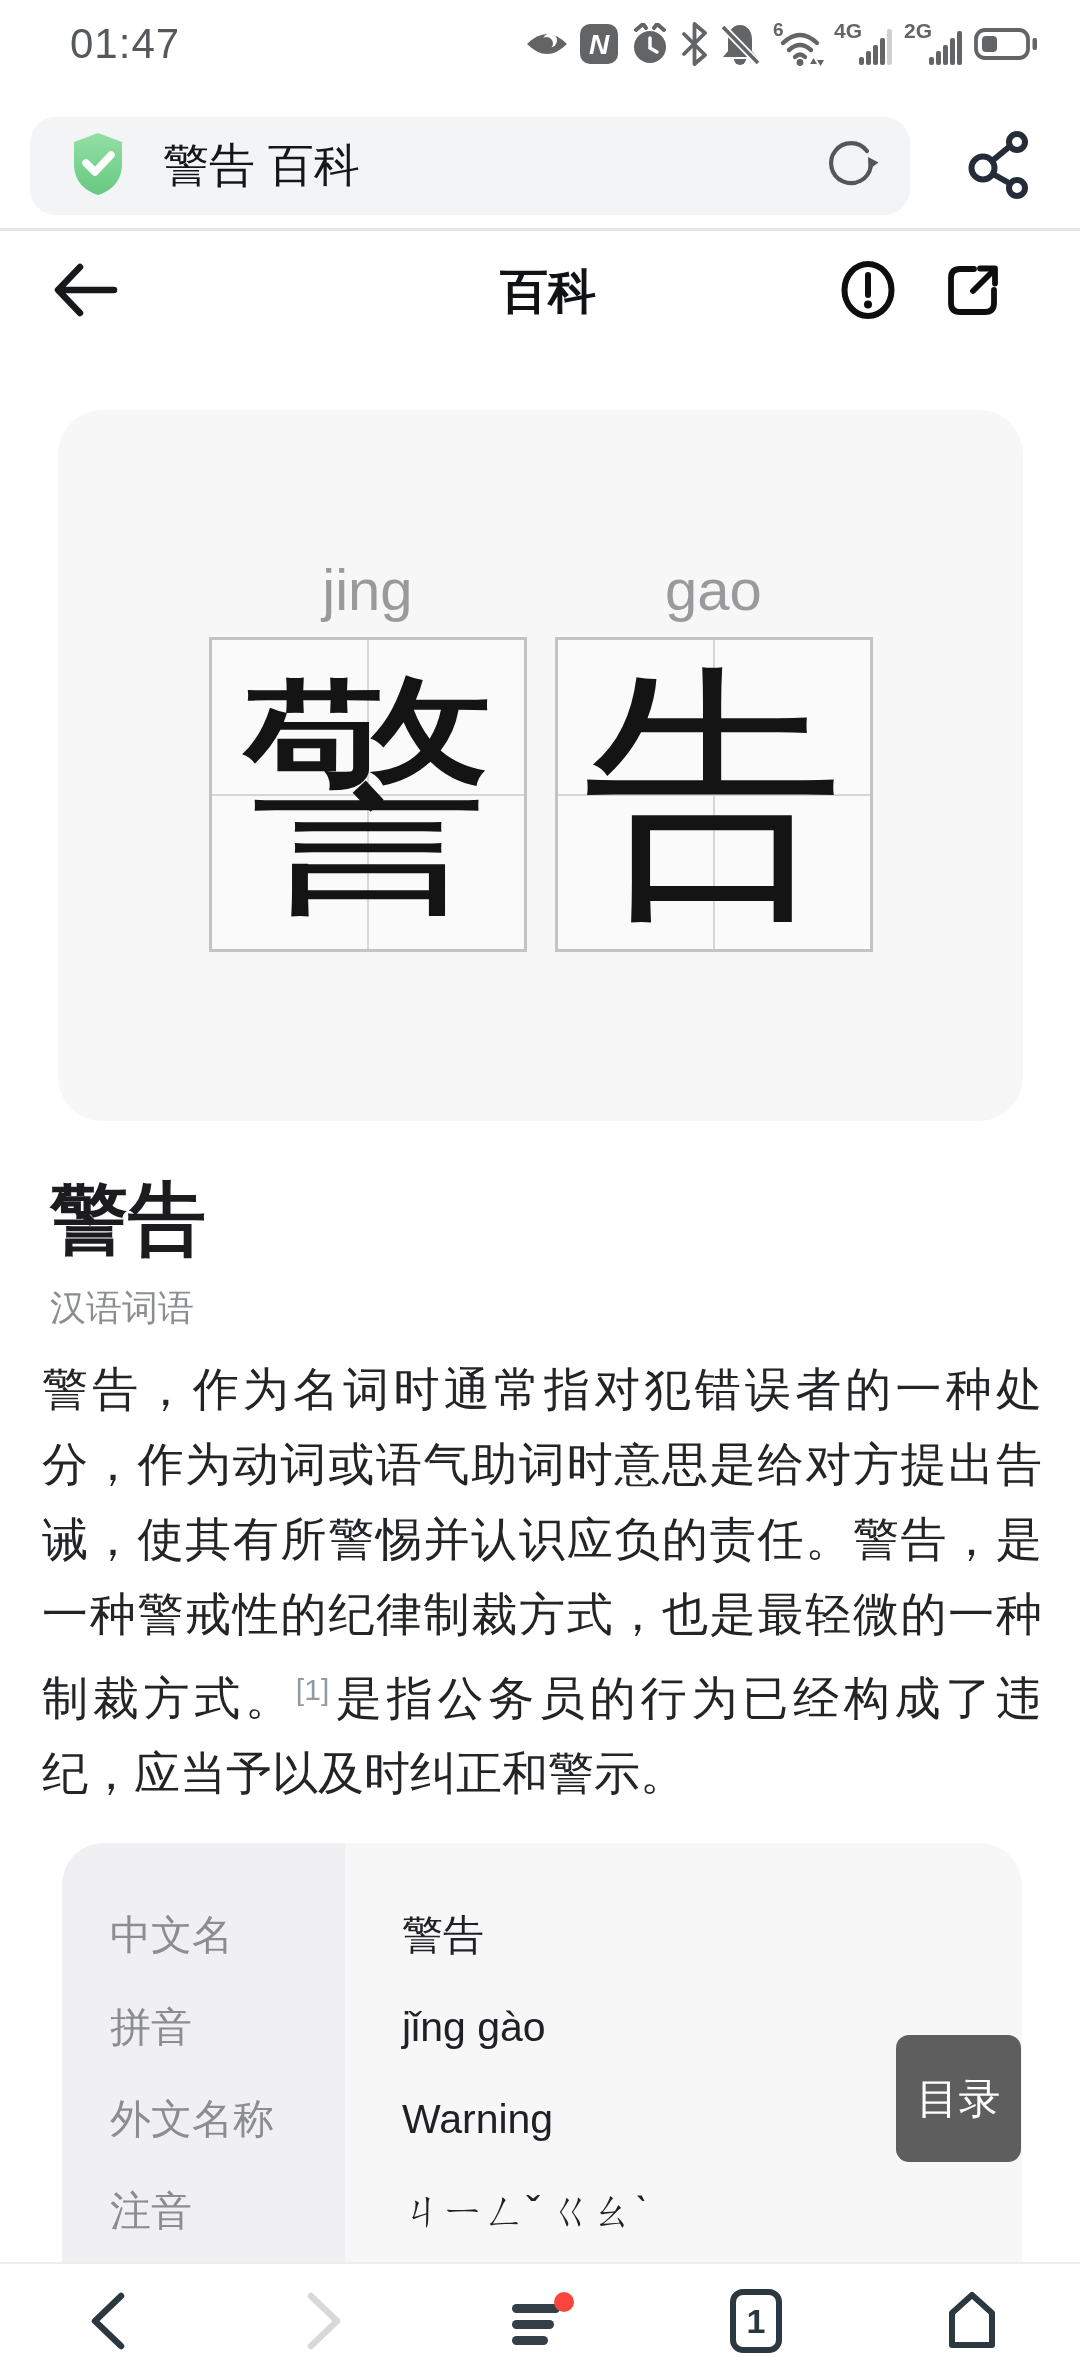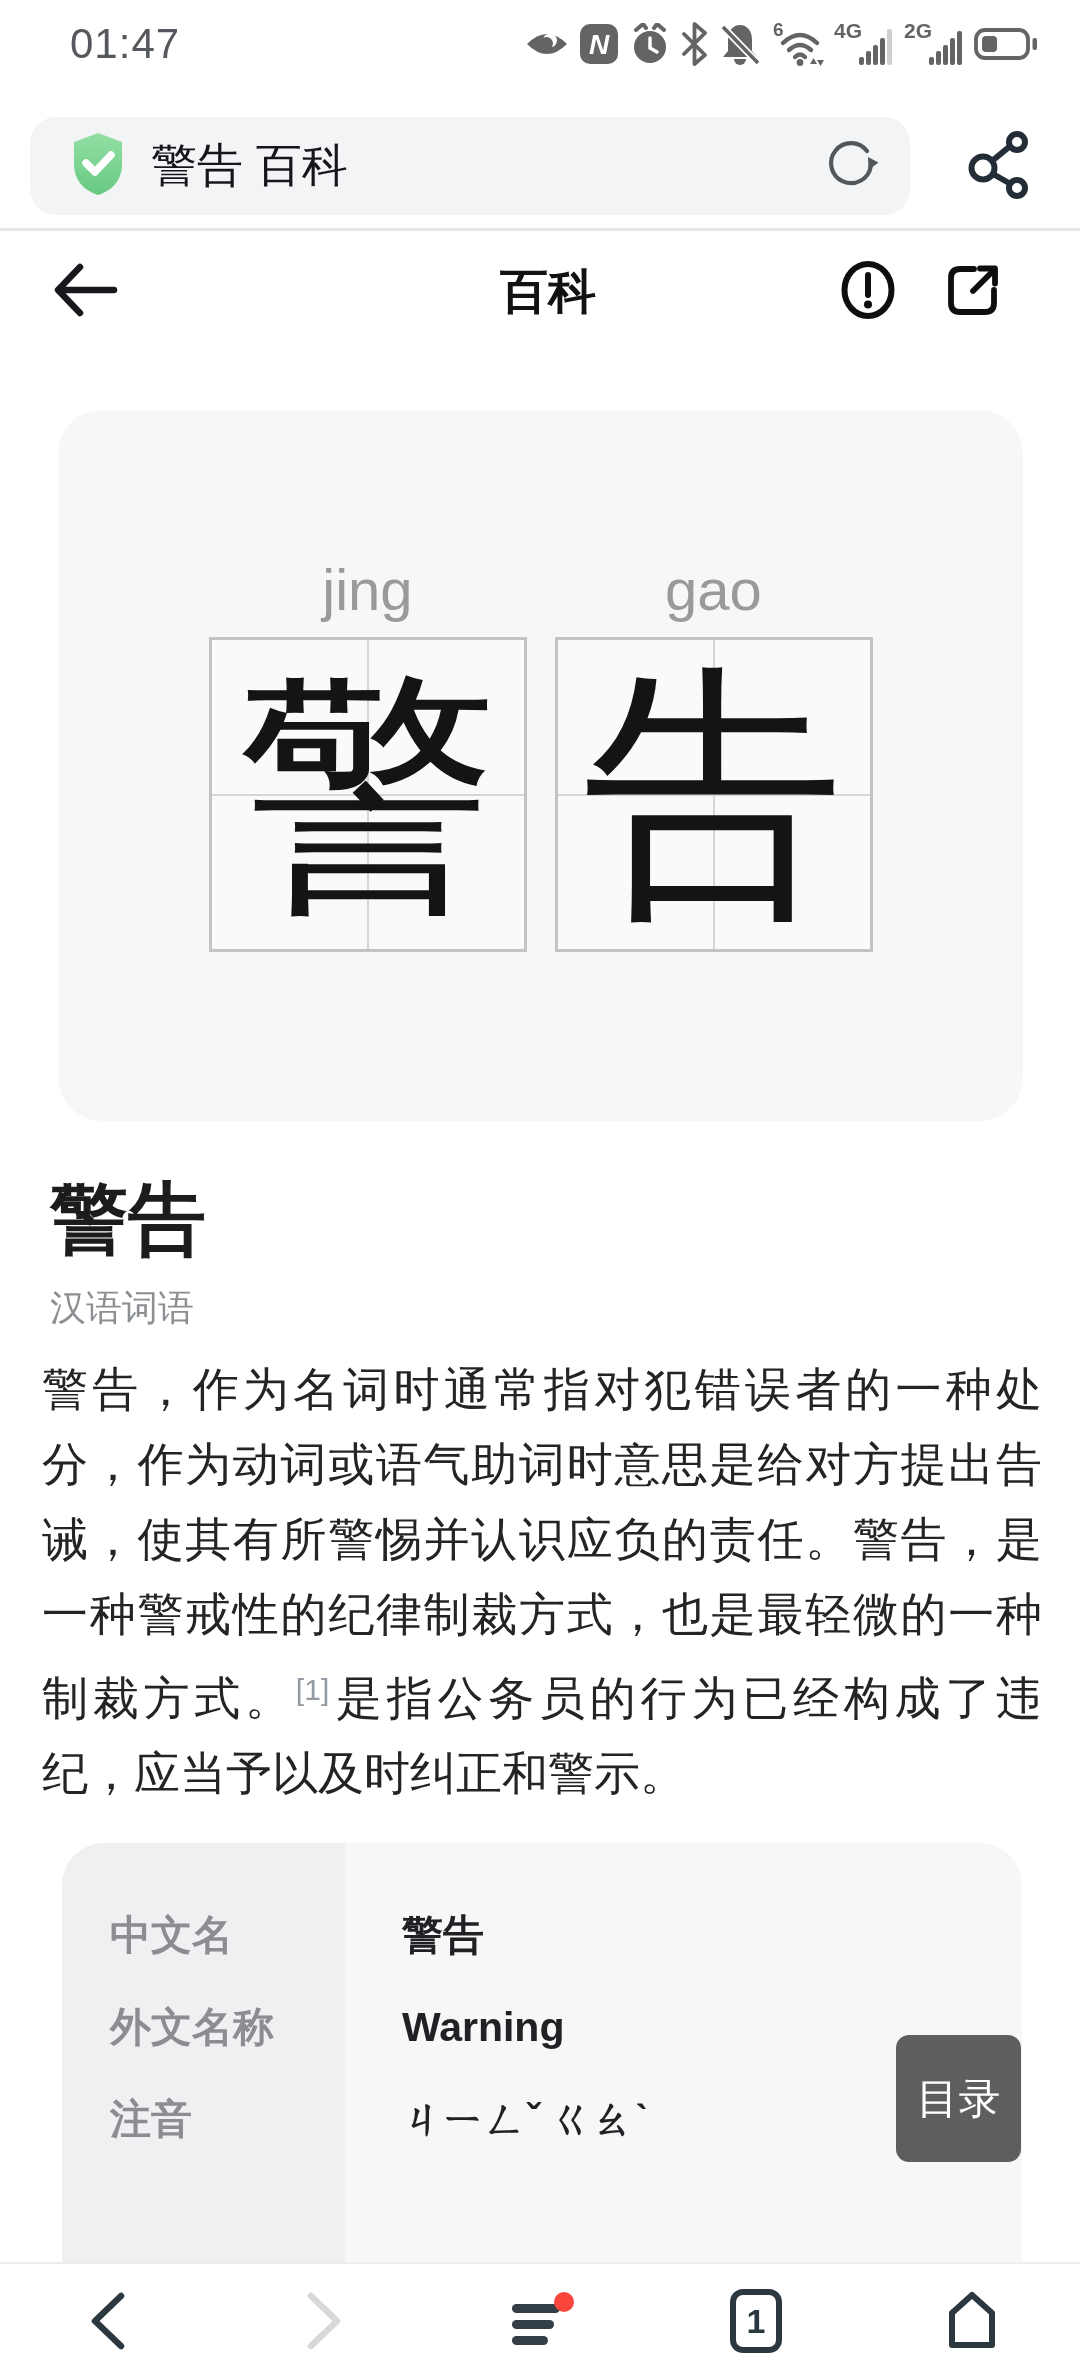--- a/index.html
+++ b/index.html
@@ -12,21 +12,21 @@
     display:flex;align-items:center;justify-content:space-between;
     padding:10px 42px 0 42px;box-sizing:border-box;margin-left:28px;}
   .status-time{font-size:42px;color:#55585c;letter-spacing:1px;}
   .status-icons{display:flex;align-items:center;gap:10px;}
   .status-icons svg{display:block;}
   
   .search-row{position:absolute;top:112px;left:0;right:0;height:108px;}
   .search-bar{position:absolute;left:30px;top:5px;width:880px;height:98px;
     background:#f3f4f5;border-radius:26px;display:flex;align-items:center;
     padding:0 30px 0 36px;box-sizing:border-box;}
-  .search-query{font-size:46px;color:#141619;margin-left:21px;flex:1;font-weight:500;}
+  .search-query{font-size:46px;color:#141619;margin-left:33px;flex:1;font-weight:500;}
   .share-btn{position:absolute;right:48px;top:16px;}
   
   .top-divider{position:absolute;top:228px;left:0;right:0;height:3px;background:#e6e6e9;}
   
   .nav-header{position:absolute;top:231px;left:0;right:0;height:122px;
     display:flex;align-items:center;}
   .nav-back{margin-left:50px;}
   .nav-title{position:absolute;left:16px;right:0;text-align:center;
     font-size:48px;font-weight:bold;color:#101214;}
   .nav-actions{margin-left:auto;display:flex;align-items:center;gap:44px;padding-right:76px;}
@@ -47,21 +47,21 @@
   
   .article-title{position:absolute;left:50px;top:1168px;font-size:78px;font-weight:bold;color:#1c1c1e;}
   .article-subtitle{position:absolute;left:50px;top:1284px;font-size:36px;color:#8b8e92;}
   .article-paragraph{position:absolute;left:42px;top:1352px;width:1000px;
     font-size:46px;line-height:75px;color:#232426;text-align:justify;}
   .cite{font-size:30px;color:#939aa1;vertical-align:14px;margin-right:2px;}
   
   .infobox{position:absolute;left:62px;top:1843px;width:960px;height:419px;
     background:#f7f7f8;border-radius:42px 42px 0 0;overflow:hidden;}
   .infobox-band{position:absolute;left:0;top:0;bottom:0;width:283px;background:#f0f0f2;}
-  .infobox-rows{position:relative;padding-top:46px;font-weight:bold;}
+  .infobox-rows{position:relative;padding-top:46px;}
   .info-row{display:flex;align-items:center;height:92px;}
   .info-label{width:283px;box-sizing:border-box;padding-left:48px;font-size:41px;color:#8c8d90;}
   .info-value{padding-left:57px;font-size:41px;color:#202124;}
   
   .toc-button{position:absolute;left:896px;top:2035px;width:125px;height:127px;
     background:#5e5e5e;border-radius:13px;z-index:6;
     display:flex;align-items:center;justify-content:center;color:#ffffff;font-size:42px;}
   
   .bottom-toolbar{position:absolute;left:0;right:0;top:2262px;height:113px;
     background:#ffffff;border-top:2px solid #ededf0;z-index:10;
@@ -236,20 +236,24 @@
 <div class="article-paragraph"><span>警告，作为名词时通常指对犯错误者的一种处分，作为动词或语气助词时意思是给对方提出告诫，使其有所警惕并认识应负的责任。警告，是一种警戒性的纪律制裁方式，也是最轻微的一种制裁方式。</span><sup class="cite">[1]</sup><span>是指公务员的行为已经构成了违纪，应当予以及时纠正和警示。</span></div>
 
 <div class="infobox">
   <div class="infobox-band"></div>
   <div class="infobox-rows">
     <div class="info-row">
       <div class="info-label">中文名</div>
       <div class="info-value">警告</div>
     </div>
     <div class="info-row">
+      <div class="info-label">拼音</div>
+      <div class="info-value">jǐng gào</div>
+    </div>
+    <div class="info-row">
       <div class="info-label">外文名称</div>
       <div class="info-value">Warning</div>
     </div>
     <div class="info-row">
       <div class="info-label">注音</div>
       <div class="info-value">ㄐㄧㄥˇ ㄍㄠˋ</div>
     </div>
   </div>
 </div>
 

